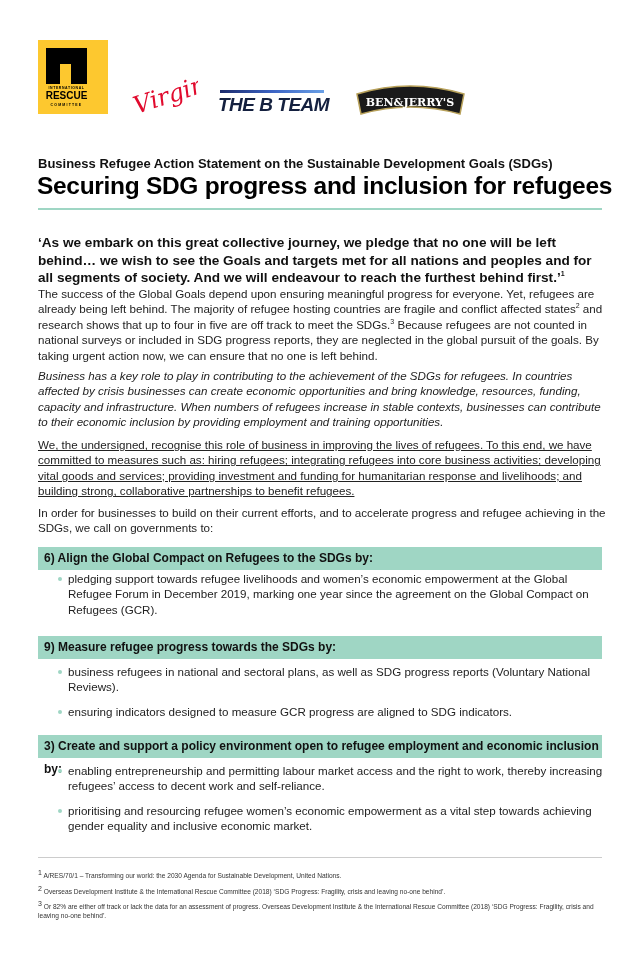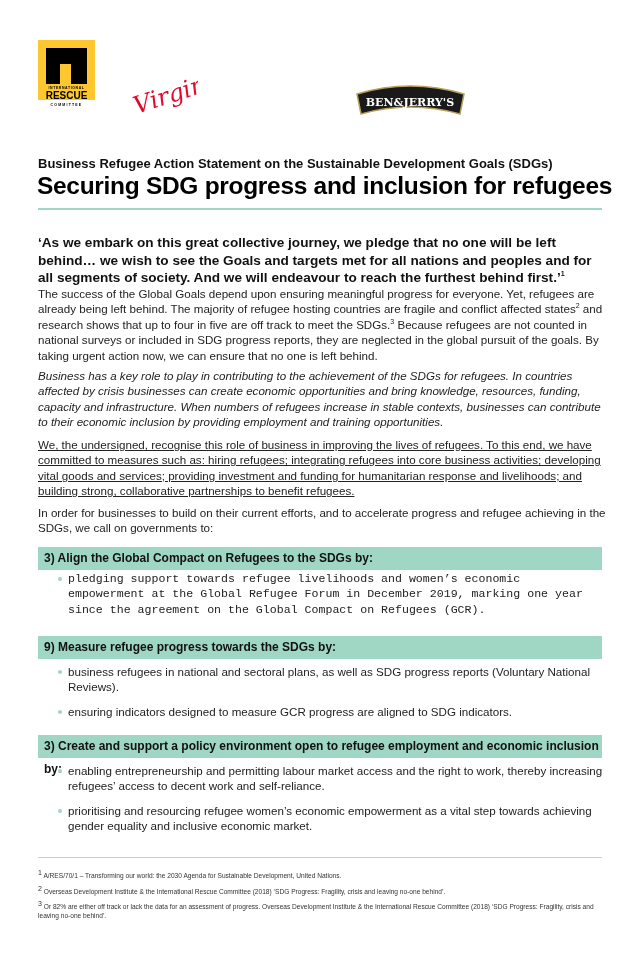--- a/index.html
+++ b/index.html
@@ -1,19 +1,19 @@
 <!DOCTYPE html>
 <html><head>
 <meta charset="utf-8">
 <style>
   html, body { margin: 0; padding: 0; background: #ffffff; }
   body { width: 640px; height: 960px; position: relative; overflow: hidden;
          font-family: "Liberation Sans", sans-serif; color: #1a1a1a; }
   .logos { position: absolute; left: 38px; top: 40px; width: 560px; height: 80px; }
-  .irc { position: absolute; left: 0; top: 0; width: 57px; height: 60px; background: #fdc82f; }
+  .irc { position: absolute; left: 0; top: 0; width: 57px; height: 74px; background: #fdc82f; padding-left: 13px; }
   .irc-mark { position: absolute; left: 8px; top: 8px; width: 41px; height: 36px; }
   .irc-t1 { position: absolute; left: 0; width: 57px; text-align: center; top: 46px; font-size: 3.5px; font-weight: bold; letter-spacing: 0.6px; color:#000; }
   .irc-t2 { position: absolute; left: 0; width: 57px; text-align: center; top: 51px; font-size: 10px; font-weight: bold; color:#000; line-height: 10px; }
   .irc-t3 { position: absolute; left: 0; width: 57px; text-align: center; top: 63px; font-size: 3.5px; font-weight: bold; letter-spacing: 1.2px; color:#000; }
   .virgin { position: absolute; left: 90px; top: 25px; width: 70px; height: 60px; }
   .bteam { position: absolute; left: 180px; top: 50px; width: 108px; height: 30px; }
   .bteam-bar { position: absolute; left: 2px; top: 0; width: 104px; height: 3px;
                background: linear-gradient(90deg, #1b2a6b, #3b63c4, #6aa0e6); }
   .bteam-text { position: absolute; left: 0; top: 4px; font-size: 19px; font-weight: bold; font-style: italic;
                 color: #14203f; letter-spacing: -0.5px; white-space: nowrap; }
@@ -32,21 +32,21 @@
   sup { font-size: 7px; line-height: 0; }
 
   .sec-head { position: absolute; left: 38px; width: 564px; height: 23px; background: #9fd6c4;
               font-size: 12px; font-weight: bold; color: #111; line-height: 23px; padding-left: 6px; box-sizing: border-box; }
   .h1 { top: 547px; }
   .h2 { top: 636px; }
   .h3 { top: 735px; }
   .bullet { position: absolute; left: 58px; width: 545px; font-size: 11.6px; line-height: 15.4px; color: #222; }
   .bullet .dot { position: absolute; left: 0; top: 6px; width: 4px; height: 4px; border-radius: 50%; background: #9fd6c4; }
   .bullet .txt { display: block; margin-left: 10px; }
-  .b1 { top: 571px; font-family: Liberation Mono, monospace; }
+  .b1 { top: 571px; }
   .b2 { top: 664px; }
   .b3 { top: 704px; }
   .b4 { top: 763px; }
   .b5 { top: 803px; }
 
   .rule-foot { position: absolute; left: 38px; top: 857px; width: 564px; height: 1px; background: #cccccc; }
   .fn { position: absolute; left: 38px; width: 564px; font-size: 6.6px; line-height: 9.4px; color: #333; }
   .fn1 { top: 871px; }
   .fn2 { top: 887px; }
   .fn3 { top: 902px; }
@@ -60,38 +60,42 @@
       <polygon points="0,0 41,0 41,36 25,36 25,16 14,16 14,36 0,36" fill="#000"></polygon>
       <polygon points="14,16 25,16 14,27" fill="#fdc82f"></polygon>
     </svg>
     <div class="irc-t1">INTERNATIONAL</div>
     <div class="irc-t2">RESCUE</div>
     <div class="irc-t3">COMMITTEE</div>
   </div>
   <svg class="virgin" viewBox="0 0 70 60">
     <text x="4" y="40" font-family="DejaVu Serif, serif" font-style="italic" font-size="24" fill="#e10a2d" transform="rotate(-18 35 30)">Virgin</text>
   </svg>
+  <div class="bteam">
+    <div class="bteam-bar"></div>
+    <div class="bteam-text">THE B TEAM</div>
+  </div>
   <svg class="bj" viewBox="0 0 115 40">
     <path d="M4,14 Q57,-2 111,14 L107,34 Q57,20 8,34 Z" fill="#1a1a1a" stroke="#b8a15a" stroke-width="1.5"></path>
     <text x="57" y="26" text-anchor="middle" font-family="DejaVu Serif, serif" font-weight="bold" font-size="11" fill="#ffffff">BEN&amp;JERRY'S</text>
   </svg>
 </div>
 
 <div class="subtitle">Business Refugee Action Statement on the Sustainable Development Goals (SDGs)</div>
 <div class="title">Securing SDG progress and inclusion for refugees</div>
 <div class="rule-accent"></div>
 
 <div class="quote"><span>‘As we embark on this great collective journey, we pledge that no one will be left behind… we wish to see the Goals and targets met for all nations and peoples and for all segments of society. And we will endeavour to reach the furthest behind first.’</span><sup>1</sup></div>
 
 <div class="para p1"><span>The success of the Global Goals depend upon ensuring meaningful progress for everyone. Yet, refugees are already being left behind. The majority of refugee hosting countries are fragile and conflict affected states</span><sup>2</sup><span> and research shows that up to four in five are off track to meet the SDGs.</span><sup>3</sup><span> Because refugees are not counted in national surveys or included in SDG progress reports, they are neglected in the global pursuit of the goals. By taking urgent action now, we can ensure that no one is left behind.</span></div>
 <div class="para p2">Business has a key role to play in contributing to the achievement of the SDGs for refugees. In countries affected by crisis businesses can create economic opportunities and bring knowledge, resources, funding, capacity and infrastructure. When numbers of refugees increase in stable contexts, businesses can contribute to their economic inclusion by providing employment and training opportunities.</div>
 <div class="para p3">We, the undersigned, recognise this role of business in improving the lives of refugees. To this end, we have committed to measures such as: hiring refugees; integrating refugees into core business activities; developing vital goods and services; providing investment and funding for humanitarian response and livelihoods; and building strong, collaborative partnerships to benefit refugees.</div>
 <div class="para p4">In order for businesses to build on their current efforts, and to accelerate progress and refugee achieving in the SDGs, we call on governments to:</div>
 
-<div class="sec-head h1">3) Align the Global Compact on Refugees to the SDGs by:</div>
+<div class="sec-head h1">6) Align the Global Compact on Refugees to the SDGs by:</div>
 <div class="bullet b1">
     <span class="dot"></span>
     <span class="txt">pledging support towards refugee livelihoods and women’s economic empowerment at the Global Refugee Forum in December 2019, marking one year since the agreement on the Global Compact on Refugees (GCR).</span>
   </div>
 
 <div class="sec-head h2">9) Measure refugee progress towards the SDGs by:</div>
 <div class="bullet b2">
     <span class="dot"></span>
     <span class="txt">business refugees in national and sectoral plans, as well as SDG progress reports (Voluntary National Reviews).</span>
   </div>

